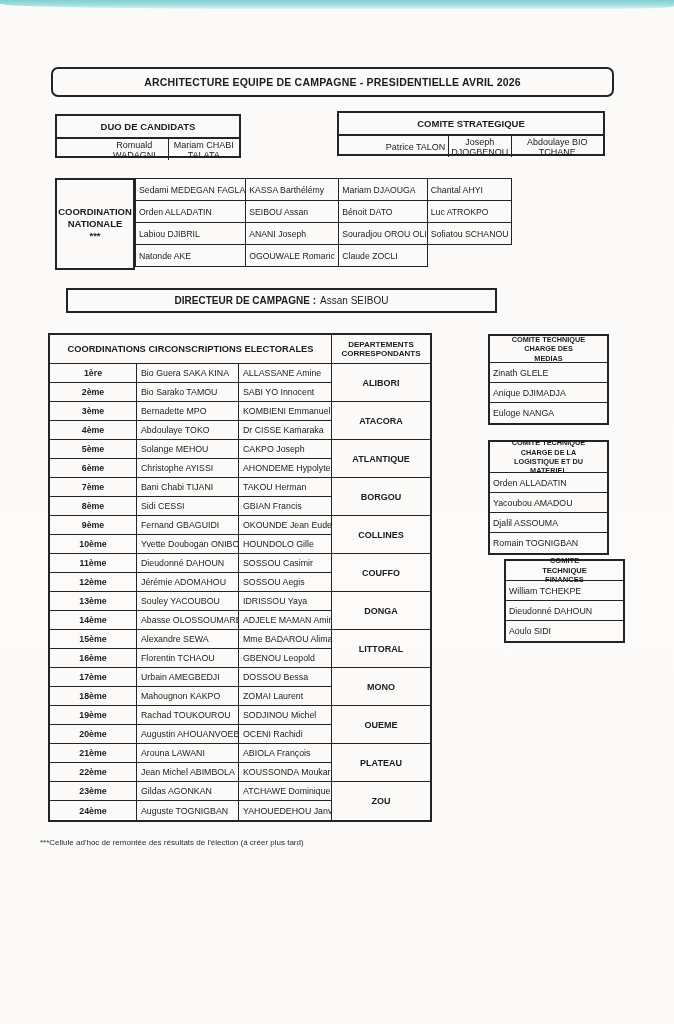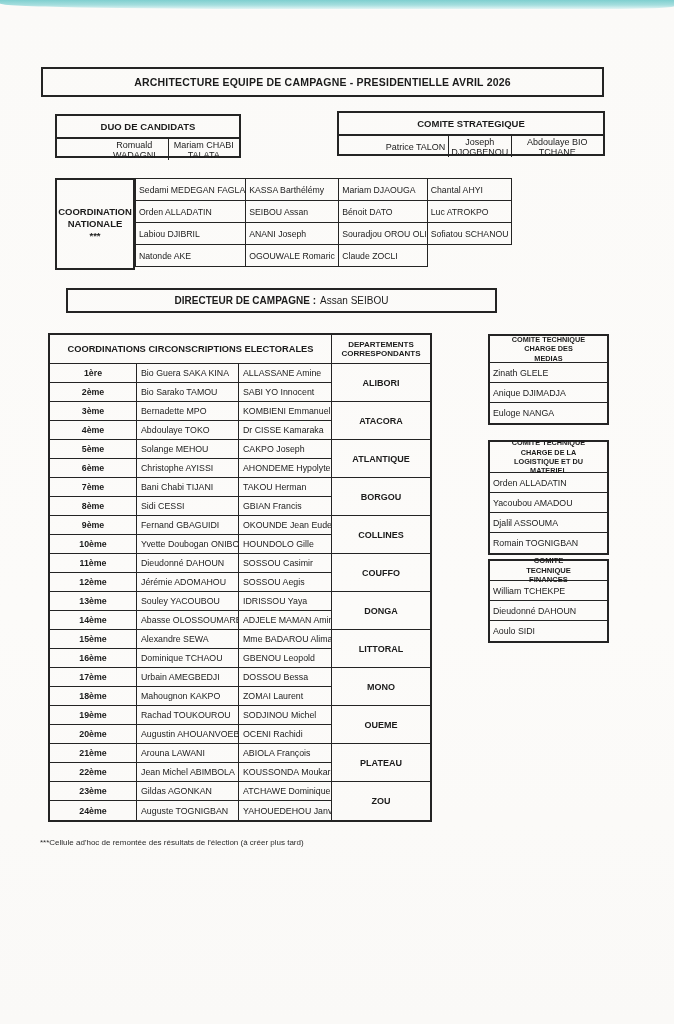--- a/index.html
+++ b/index.html
@@ -9,21 +9,21 @@
     overflow:hidden;font-family:"Liberation Sans",sans-serif;color:#1b1b1b;
   }
   .scan-strip{
     position:absolute;top:0;left:0;width:100%;height:9px;
     background:linear-gradient(180deg,#7fcfcf 0%,#a5dede 55%,#e2f4f4 100%);
     border-bottom-left-radius:40% 60%;border-bottom-right-radius:10% 30%;
   }
   .box{position:absolute;box-sizing:border-box;border:2px solid #242424;background:transparent;}
   .center{display:flex;align-items:center;justify-content:center;}
   
-  .title-banner{left:41px;top:67px;width:563px;height:30px;font-weight:bold;font-size:10.5px;letter-spacing:.2px;text-align:center;}
+  .title-banner{left:51px;top:67px;width:563px;height:30px;font-weight:bold;font-size:10.5px;letter-spacing:.2px;text-align:center;border-radius:7px;}
   
   .hdr-row{height:21px;border-bottom:2px solid #242424;font-weight:bold;font-size:9.5px;}
   .cells-row{display:flex;height:21px;margin-left:44px;}
   .cells-row > div{box-sizing:border-box;border-right:1px solid #242424;font-size:9px;display:flex;align-items:center;justify-content:center;text-align:center;padding:0 2px;}
   .cells-row > div:last-child{border-right:none;}
   .duo-box{left:55px;top:114px;width:186px;height:44px;}
   .duo-c1{width:49%;} .duo-c2{width:51%;}
   .strat-box{left:337px;top:111px;width:268px;height:45px;}
   .strat-c1{width:30%;} .strat-c2{width:28.5%;} .strat-c3{width:41.5%;}
   
@@ -54,21 +54,21 @@
   .mt-dept:last-child{border-bottom:none;}
   
   .ct{width:121px;}
   .ct-title{box-sizing:border-box;border-bottom:1px solid #242424;font-weight:bold;font-size:7.3px;text-align:center;display:flex;align-items:center;justify-content:center;line-height:1.3;padding:2px 21px;}
   .ct-member{box-sizing:border-box;height:20px;border-bottom:1px solid #242424;display:flex;align-items:center;padding-left:3px;font-size:8.8px;white-space:nowrap;overflow:hidden;}
   .ct .ct-member:last-child{border-bottom:none;}
   .ct-medias{left:488px;top:334px;}
   .ct-medias .ct-title{height:27px;}
   .ct-logistique{left:488px;top:440px;}
   .ct-logistique .ct-title{height:31px;}
-  .ct-finances{left:488px;top:559px;}
+  .ct-finances{left:504px;top:559px;}
   .ct-finances .ct-title{height:20px;font-size:7.6px;}
   
   .footnote{position:absolute;left:40px;top:838px;font-size:8px;color:#2a2a2a;}
 </style>
 </head>
 <body>
 
 <div class="page">
 
   <div class="scan-strip"></div>
@@ -226,21 +226,21 @@
           </div>
 
           <div class="mt-row">
             <div class="mt-cell ordinal">15ème</div>
             <div class="mt-cell coord">Alexandre SEWA</div>
             <div class="mt-cell deputy">Mme BADAROU Alimatou</div>
           </div>
 
           <div class="mt-row">
             <div class="mt-cell ordinal">16ème</div>
-            <div class="mt-cell coord">Dominique TCHAOU</div>
+            <div class="mt-cell coord">Florentin TCHAOU</div>
             <div class="mt-cell deputy">GBENOU Leopold</div>
           </div>
 
           <div class="mt-row">
             <div class="mt-cell ordinal">17ème</div>
             <div class="mt-cell coord">Urbain AMEGBEDJI</div>
             <div class="mt-cell deputy">DOSSOU Bessa</div>
           </div>
 
           <div class="mt-row">

